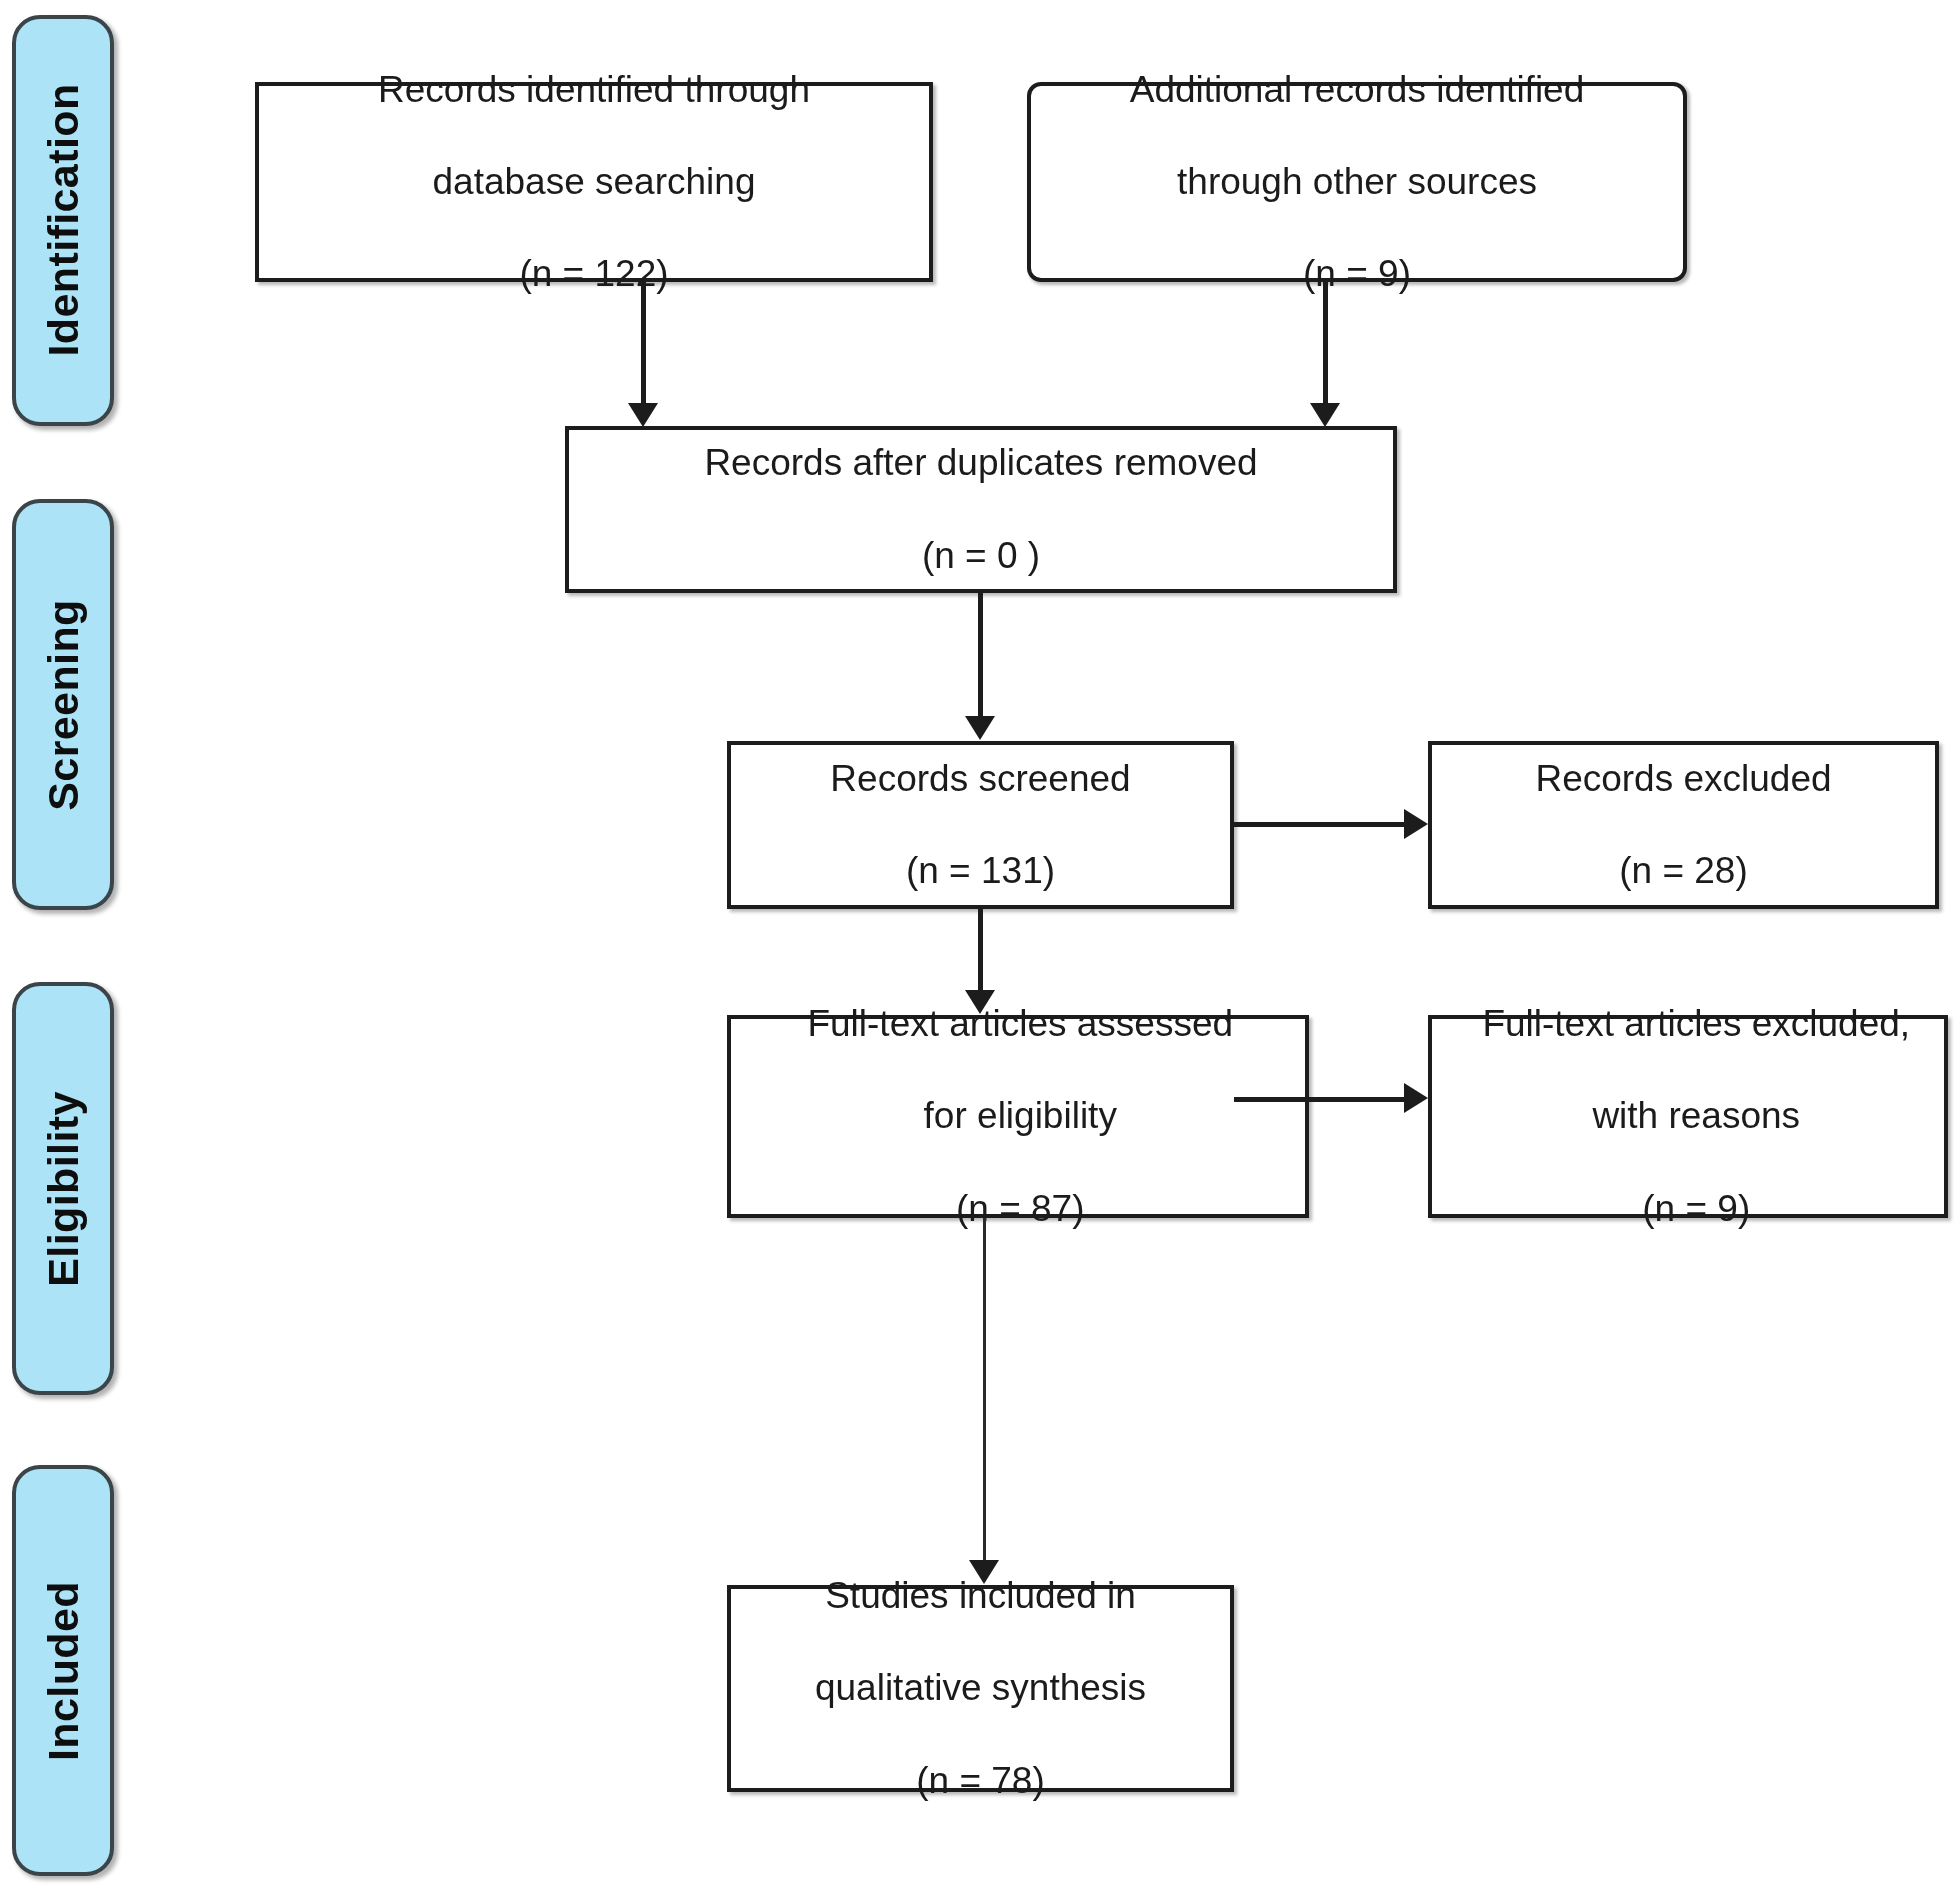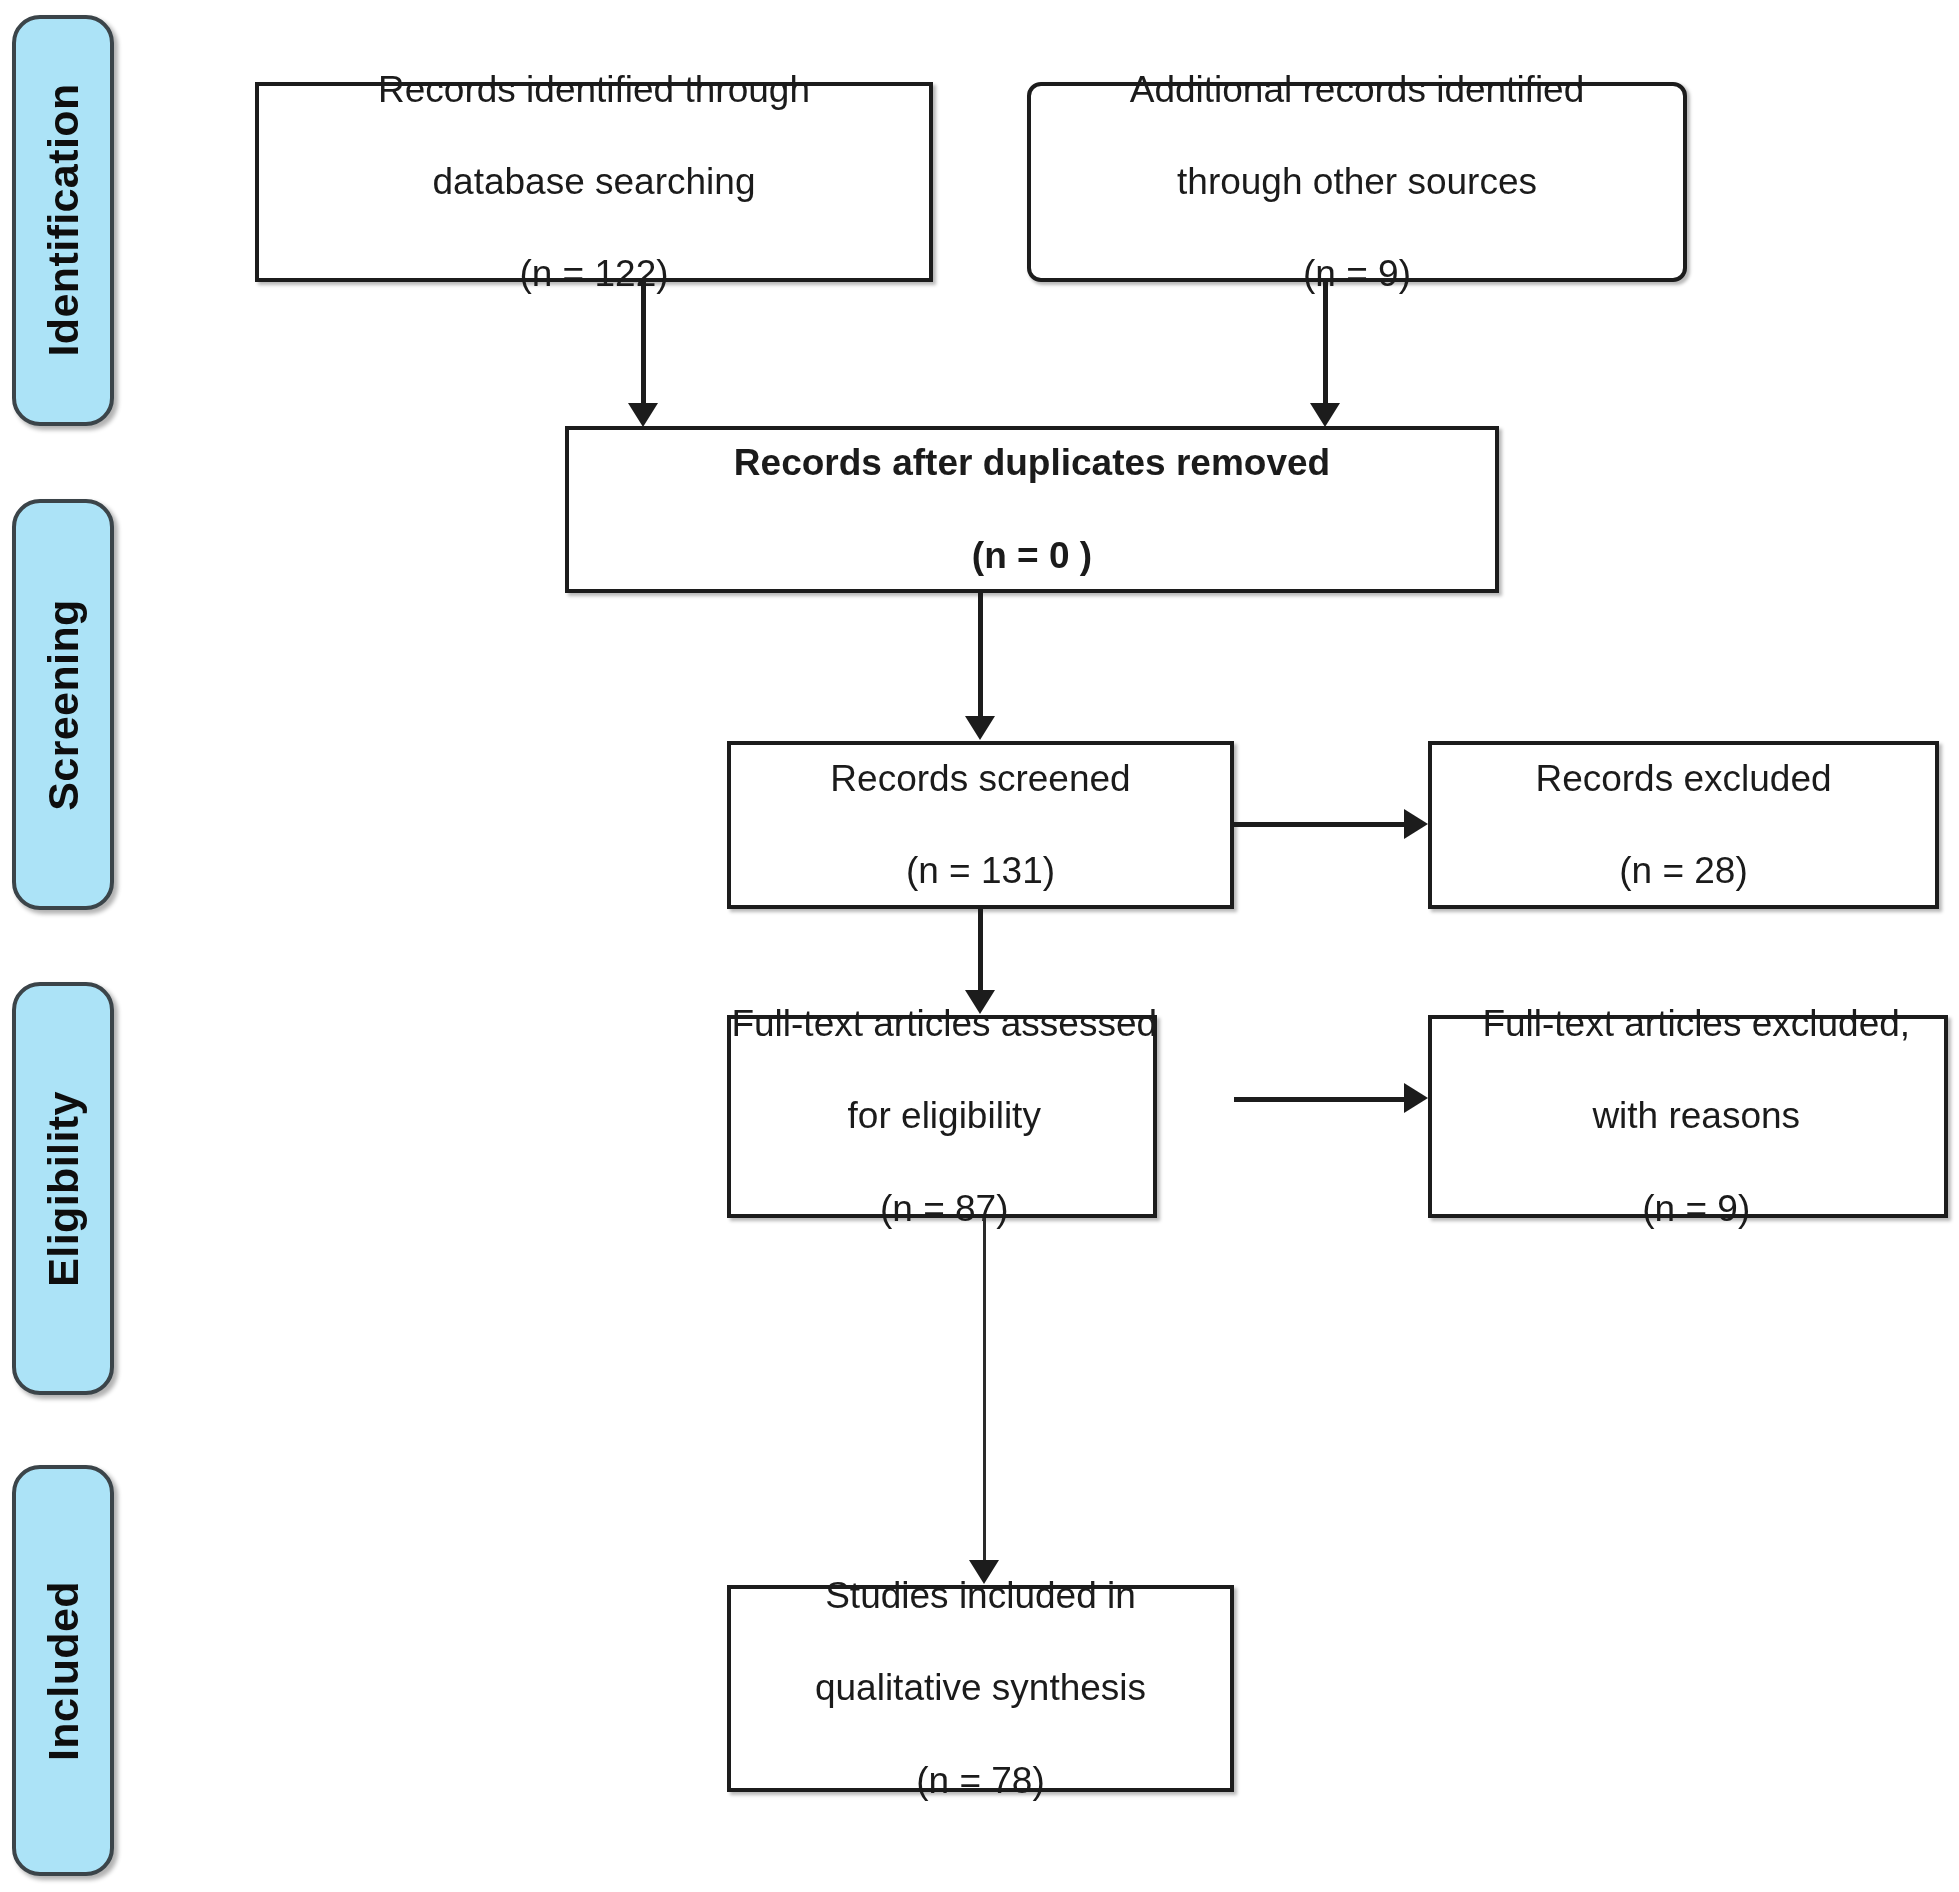--- a/index.html
+++ b/index.html
@@ -115,36 +115,36 @@
     <div class="line">database searching</div>
     <div class="line">(n =  122)</div>
   </div>
 
   <div class="flow-box" style="left:1027px; top:82px; width:660px; height:200px;border-radius:14px;">
     <div class="line">Additional records identified</div>
     <div class="line">through other sources</div>
     <div class="line">(n = 9)</div>
   </div>
 
-  <div class="flow-box" style="left:565px; top:426px; width:934px; height:167px;font-weight:bold;">
+  <div class="flow-box" style="left:565px; top:426px; width:832px; height:167px;">
     <div class="line">Records after duplicates removed</div>
     <div class="line">(n =  0 )</div>
   </div>
 
   <div class="flow-box" style="left:727px; top:741px; width:507px; height:168px;">
     <div class="line">Records screened</div>
     <div class="line">(n =  131)</div>
   </div>
 
   <div class="flow-box" style="left:1428px; top:741px; width:511px; height:168px;">
     <div class="line">Records excluded</div>
     <div class="line">(n = 28)</div>
   </div>
 
-  <div class="flow-box" style="left:727px; top:1015px; width:430px; height:203px;padding-left:16px;">
+  <div class="flow-box" style="left:727px; top:1015px; width:582px; height:203px;padding-left:16px;">
     <div class="line">Full-text articles assessed</div>
     <div class="line">for eligibility</div>
     <div class="line">(n =  87)</div>
   </div>
 
   <div class="flow-box" style="left:1428px; top:1015px; width:520px; height:203px;padding-left:28px;">
     <div class="line">Full-text articles excluded,</div>
     <div class="line">with reasons</div>
     <div class="line">(n = 9)</div>
   </div>

